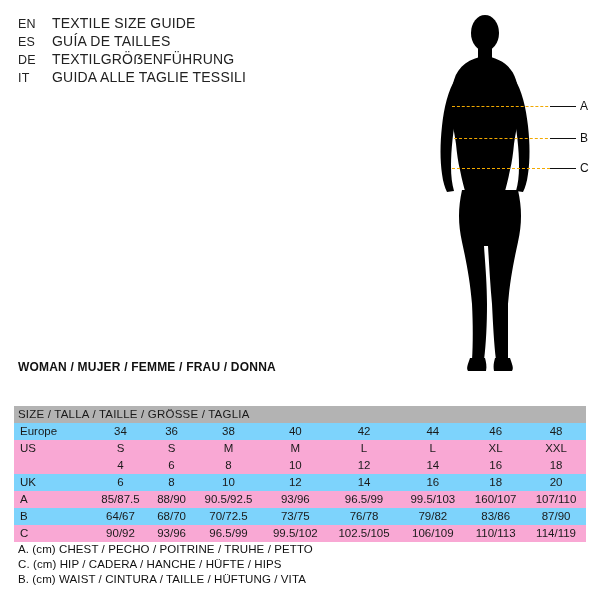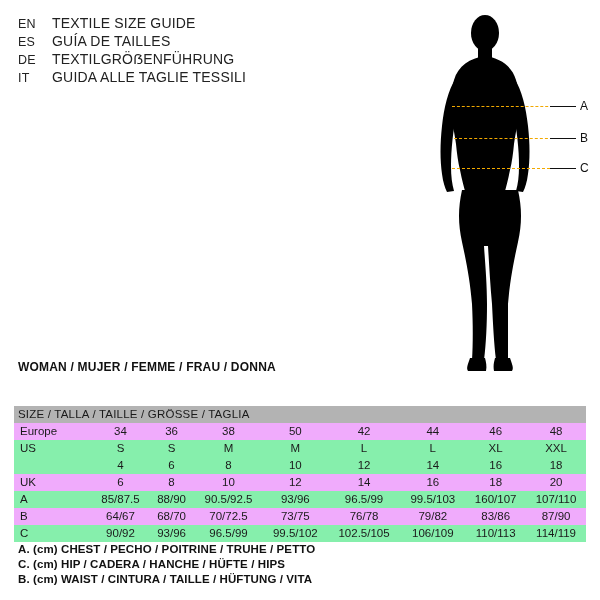--- a/index.html
+++ b/index.html
@@ -107,33 +107,33 @@
     padding-left: 6px;
     width: 78px;
   }
   #size-table tr.header-row td {
     background: #b3b3b3;
     text-align: left;
     font-weight: normal;
     font-size: 11.5px;
     letter-spacing: 0.2px;
   }
-  #size-table tr.shade td { background: #f0abfc; }
-  #size-table tr.plain td { background: #86efac; }
+  #size-table tr.shade td { background: #7dd3fc; }
+  #size-table tr.plain td { background: #f9a8d4; }
 
   
   #legend {
     position: absolute;
     left: 18px;
     top: 542px;
     width: 560px;
   }
   .legend-row {
     font-size: 11.5px;
-    font-weight: bold;
+    font-weight: normal;
     color: #111;
     height: 15px;
     line-height: 15px;
     letter-spacing: 0.1px;
   }
 </style>
 </head>
 <body>
 
 <div id="page">
@@ -232,21 +232,21 @@
   <table id="size-table">
     <tbody>
       <tr class="header-row">
         <td colspan="9">SIZE / TALLA / TAILLE / GRÖSSE / TAGLIA</td>
       </tr>
       <tr class="shade">
         <td class="rowlabel">Europe</td>
         <td>34</td>
         <td>36</td>
         <td>38</td>
-        <td>50</td>
+        <td>40</td>
         <td>42</td>
         <td>44</td>
         <td>46</td>
         <td>48</td>
       </tr>
       <tr class="plain">
         <td class="rowlabel">US</td>
         <td>S</td>
         <td>S</td>
         <td>M</td>

